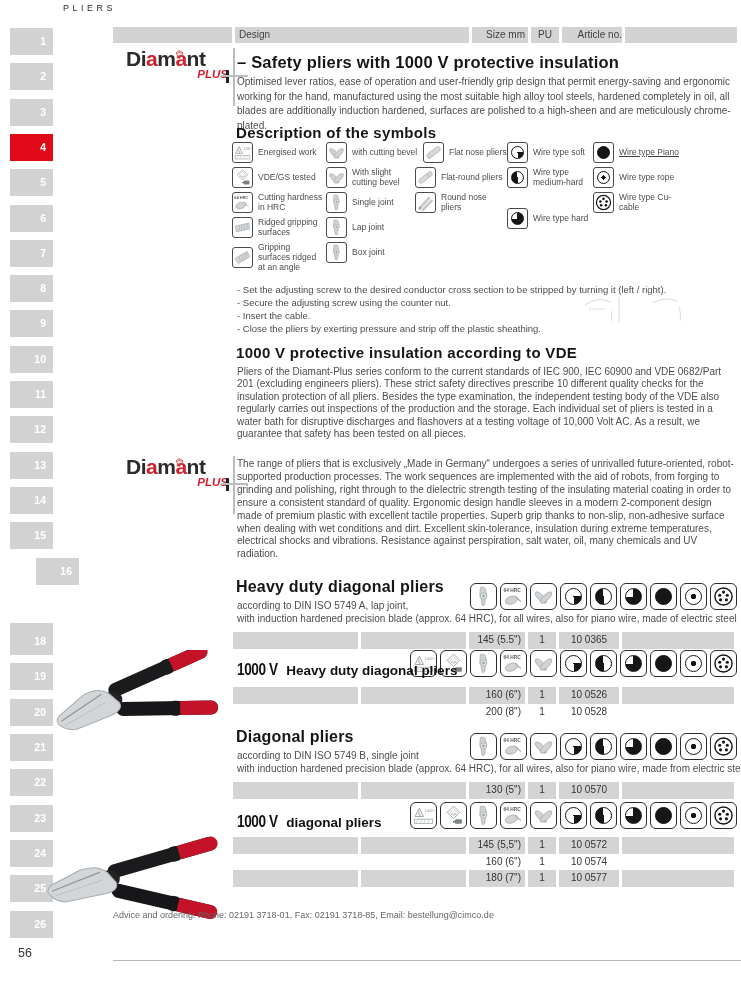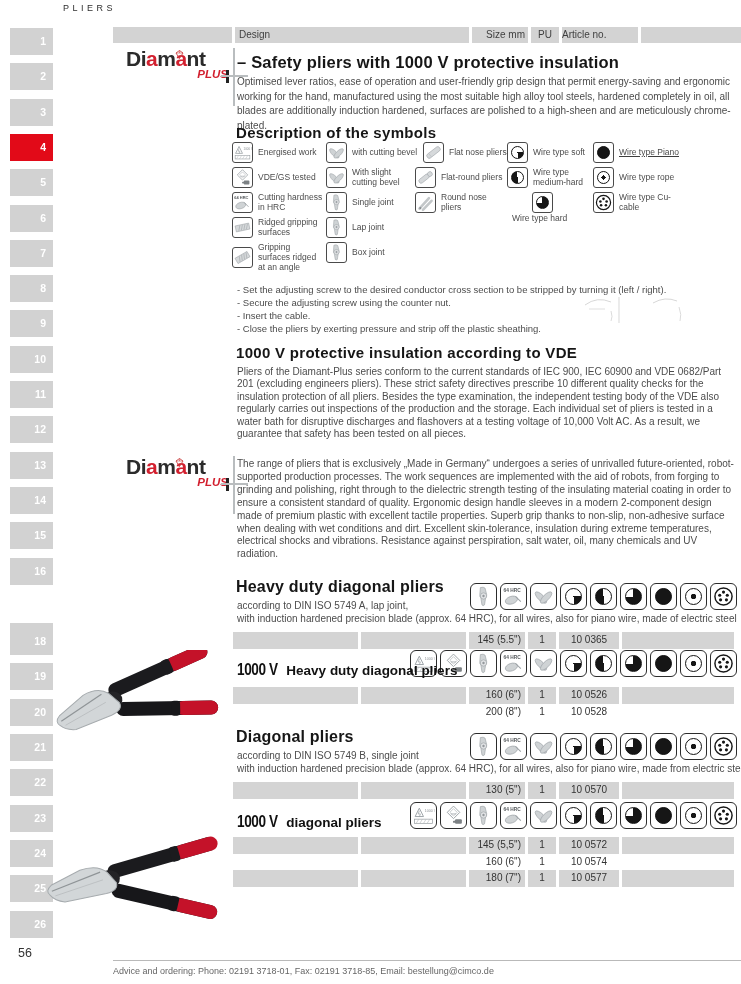--- a/index.html
+++ b/index.html
@@ -9,21 +9,21 @@
 .pliers-label{position:absolute;left:63px;top:3px;font-size:9px;letter-spacing:3.5px;color:#2e2e2e}
 
 .sidebar{position:absolute;left:10px;top:0;width:43px;height:984px}
 .tab{position:absolute;left:0;width:43px;height:27px;background:#d2d2d2;color:#fff;font-size:10.5px;font-weight:bold;text-align:right;line-height:27px;padding-right:7px}
 .tab.active{background:#e20a18}
 
 .hdrbar{position:absolute;left:113px;top:27px;display:flex;height:16px;font-size:10px;color:#3f3f3f}
 .hcell{background:#d3d3d3;height:16px;line-height:16px}
 .hcell+.hcell{margin-left:3px}
 .h0{width:119px}.h1{width:234px;padding-left:4px}.h2{width:56px;text-align:right;padding-right:3px}
-.h3{width:28px;text-align:center}.h4{width:76px;text-align:left}.h5{width:112px}
+.h3{width:28px;text-align:center}.h4{width:60px;text-align:right}.h5{width:112px}
 .ptable{position:absolute;left:233px;width:504px}
 .prow{display:flex;height:16.5px;font-size:10px;color:#333;line-height:16.5px}
 .cell+.cell{margin-left:3px}
 .c1{width:125px}.c2{width:105px}.c3{width:56px;text-align:right;padding-right:4px}
 .c4{width:28px;text-align:center}.c5{width:60px;text-align:center}.c6{width:112px}
 .prow.shaded .cell{background:#d4d4d4}
 
 .logo{position:absolute;width:125px;height:62px}
 .logo-word{font-size:21px;font-weight:bold;letter-spacing:-0.5px;color:#2b2b2b;position:relative;line-height:22px}
 .lg-red{color:#d2202f}
@@ -51,21 +51,21 @@
 .plabel-rest{font-size:13.5px}
 .iconrow{position:absolute;display:flex;gap:3px}
 .picon{width:27px;height:27px;border:1.4px solid #2c2c2c;border-radius:6px;background:#fff;display:inline-flex;align-items:center;justify-content:center;overflow:hidden}
 .picon svg{width:23px;height:23px}
 .pie{display:inline-block;width:17px;height:17px;border-radius:50%;border:1.6px solid #141414}
 .symicon .pie{width:13px;height:13px;border-width:1.3px}
 
 .faint{position:absolute;opacity:0.8}
 .footline{position:absolute;left:113px;top:960px;width:628px;height:1px;background:#b9b9b9}
 .pagenum{position:absolute;left:18px;top:946px;font-size:12.5px;color:#333}
-.foottxt{position:absolute;left:113px;top:966px;font-size:9px;color:#666}
+.foottxt{position:absolute;left:113px;top:910px;font-size:9px;color:#666}
 .photo{position:absolute}
 </style>
 </head>
 <body>
 
 <div class="pliers-label">PLIERS</div>
 
 <nav class="sidebar">
     <div class="tab" style="top: 28px;">1</div>
     <div class="tab" style="top: 63.3px;">2</div>
@@ -75,21 +75,21 @@
     <div class="tab" style="top: 204.5px;">6</div>
     <div class="tab" style="top: 239.8px;">7</div>
     <div class="tab" style="top: 275.1px;">8</div>
     <div class="tab" style="top: 310.4px;">9</div>
     <div class="tab" style="top: 345.7px;">10</div>
     <div class="tab" style="top: 381px;">11</div>
     <div class="tab" style="top: 416.3px;">12</div>
     <div class="tab" style="top: 451.6px;">13</div>
     <div class="tab" style="top: 486.9px;">14</div>
     <div class="tab" style="top: 522.2px;">15</div>
-    <div class="tab" style="top: 557.5px;">16</div>
+    <div class="tab" style="top: 557.5px; margin-left: 26px;">16</div>
     <div class="tab" style="top: 623px;">17</div>
     <div class="tab" style="top: 628.1px;">18</div>
     <div class="tab" style="top: 663.4px;">19</div>
     <div class="tab" style="top: 698.7px;">20</div>
     <div class="tab" style="top: 734px;">21</div>
     <div class="tab" style="top: 769.3px;">22</div>
     <div class="tab" style="top: 804.6px;">23</div>
     <div class="tab" style="top: 839.9px;">24</div>
     <div class="tab" style="top: 875.2px;">25</div>
     <div class="tab" style="top: 910.5px;">26</div>
@@ -277,21 +277,21 @@
         <span class="pie" style="background:conic-gradient(from 90deg,#161616 0 25%,#fff 0)"></span>
       </span>
       <span class="symlab">Wire type soft</span>
     </div>
     <div class="sym" style="left: 275px; top: 25px;">
       <span class="symicon">
         <span class="pie" style="background:conic-gradient(from 180deg,#161616 0 50%,#fff 0)"></span>
       </span>
       <span class="symlab">Wire type medium-hard</span>
     </div>
-    <div class="sym" style="left: 275px; top: 50px; flex-direction: column;">
+    <div class="sym" style="left: 275px; top: 66px;">
       <span class="symicon">
         <span class="pie" style="background:conic-gradient(from 0deg,#161616 0 75%,#fff 0)"></span>
       </span>
       <span class="symlab">Wire type hard</span>
     </div>
     <div class="sym" style="left: 361px; top: 0px; text-decoration: underline;">
       <span class="symicon">
         <span class="pie" style="background:#161616"></span>
       </span>
       <span class="symlab">Wire type Piano</span>

